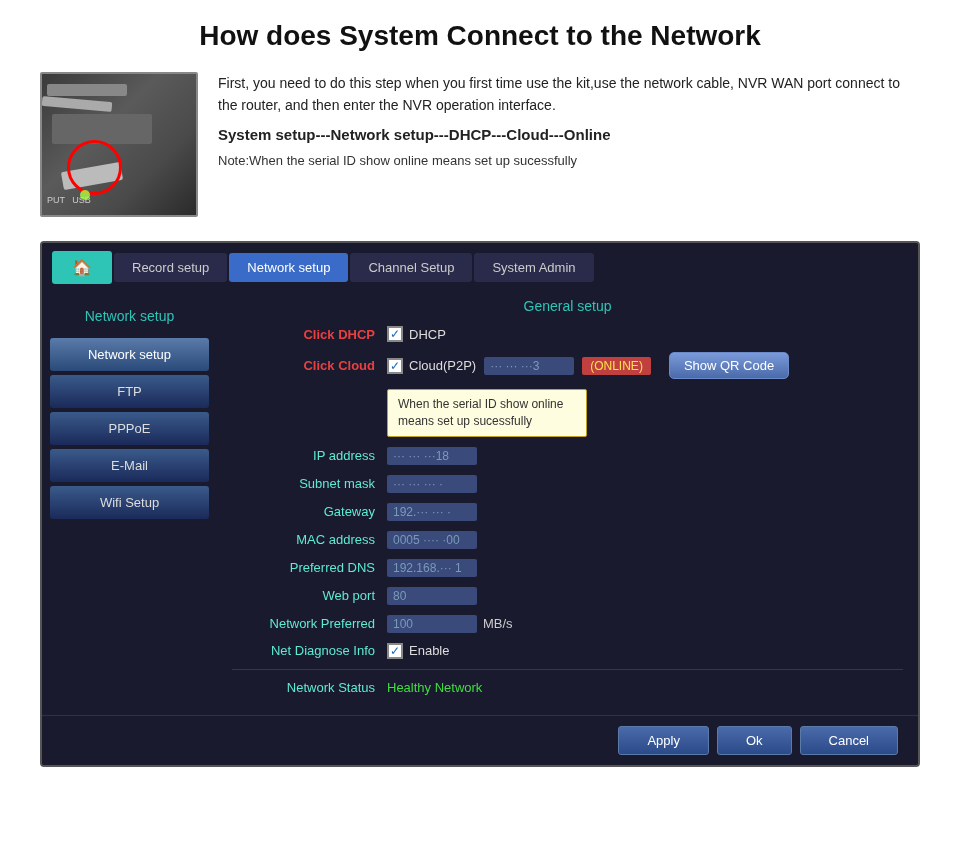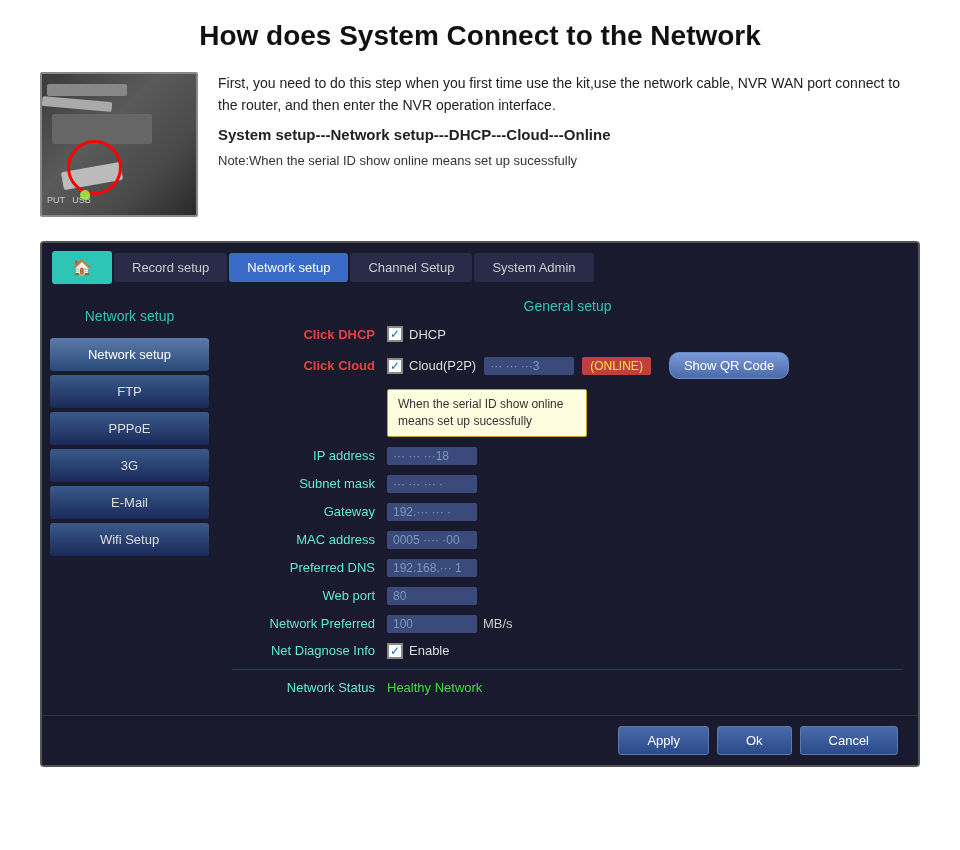--- a/index.html
+++ b/index.html
@@ -232,21 +232,21 @@
       max-width: 60px;
     }
 
     .show-qr-btn {
       background: linear-gradient(to bottom, #7a9ada, #4a6aaa);
       border: 1px solid #6a8aca;
       color: #fff;
       padding: 5px 14px;
       font-size: 13px;
       cursor: pointer;
-      border-radius: 10px;
+      border-radius: 5px;
       margin-left: 10px;
       text-align: right;
     }
 
     .tooltip-box {
       background: #fffde0;
       border: 1px solid #c0a020;
       color: #333;
       font-size: 12px;
       padding: 6px 10px;
@@ -340,21 +340,20 @@
     <button class="nav-tab">System Admin</button>
   </div>
 
   <div class="main-content">
 
     <div class="sidebar">
       <div class="sidebar-heading">Network setup</div>
       <button class="sidebar-item active">Network setup</button>
       <button class="sidebar-item">FTP</button>
       <button class="sidebar-item">PPPoE</button>
-      <button class="sidebar-item">3G</button>
       <button class="sidebar-item">E-Mail</button>
       <button class="sidebar-item">Wifi Setup</button>
     </div>
 
     <div class="right-panel">
 
       <div class="section-title">General setup</div>
 
       <div class="form-row">
         <div class="form-label red">Click DHCP</div>

